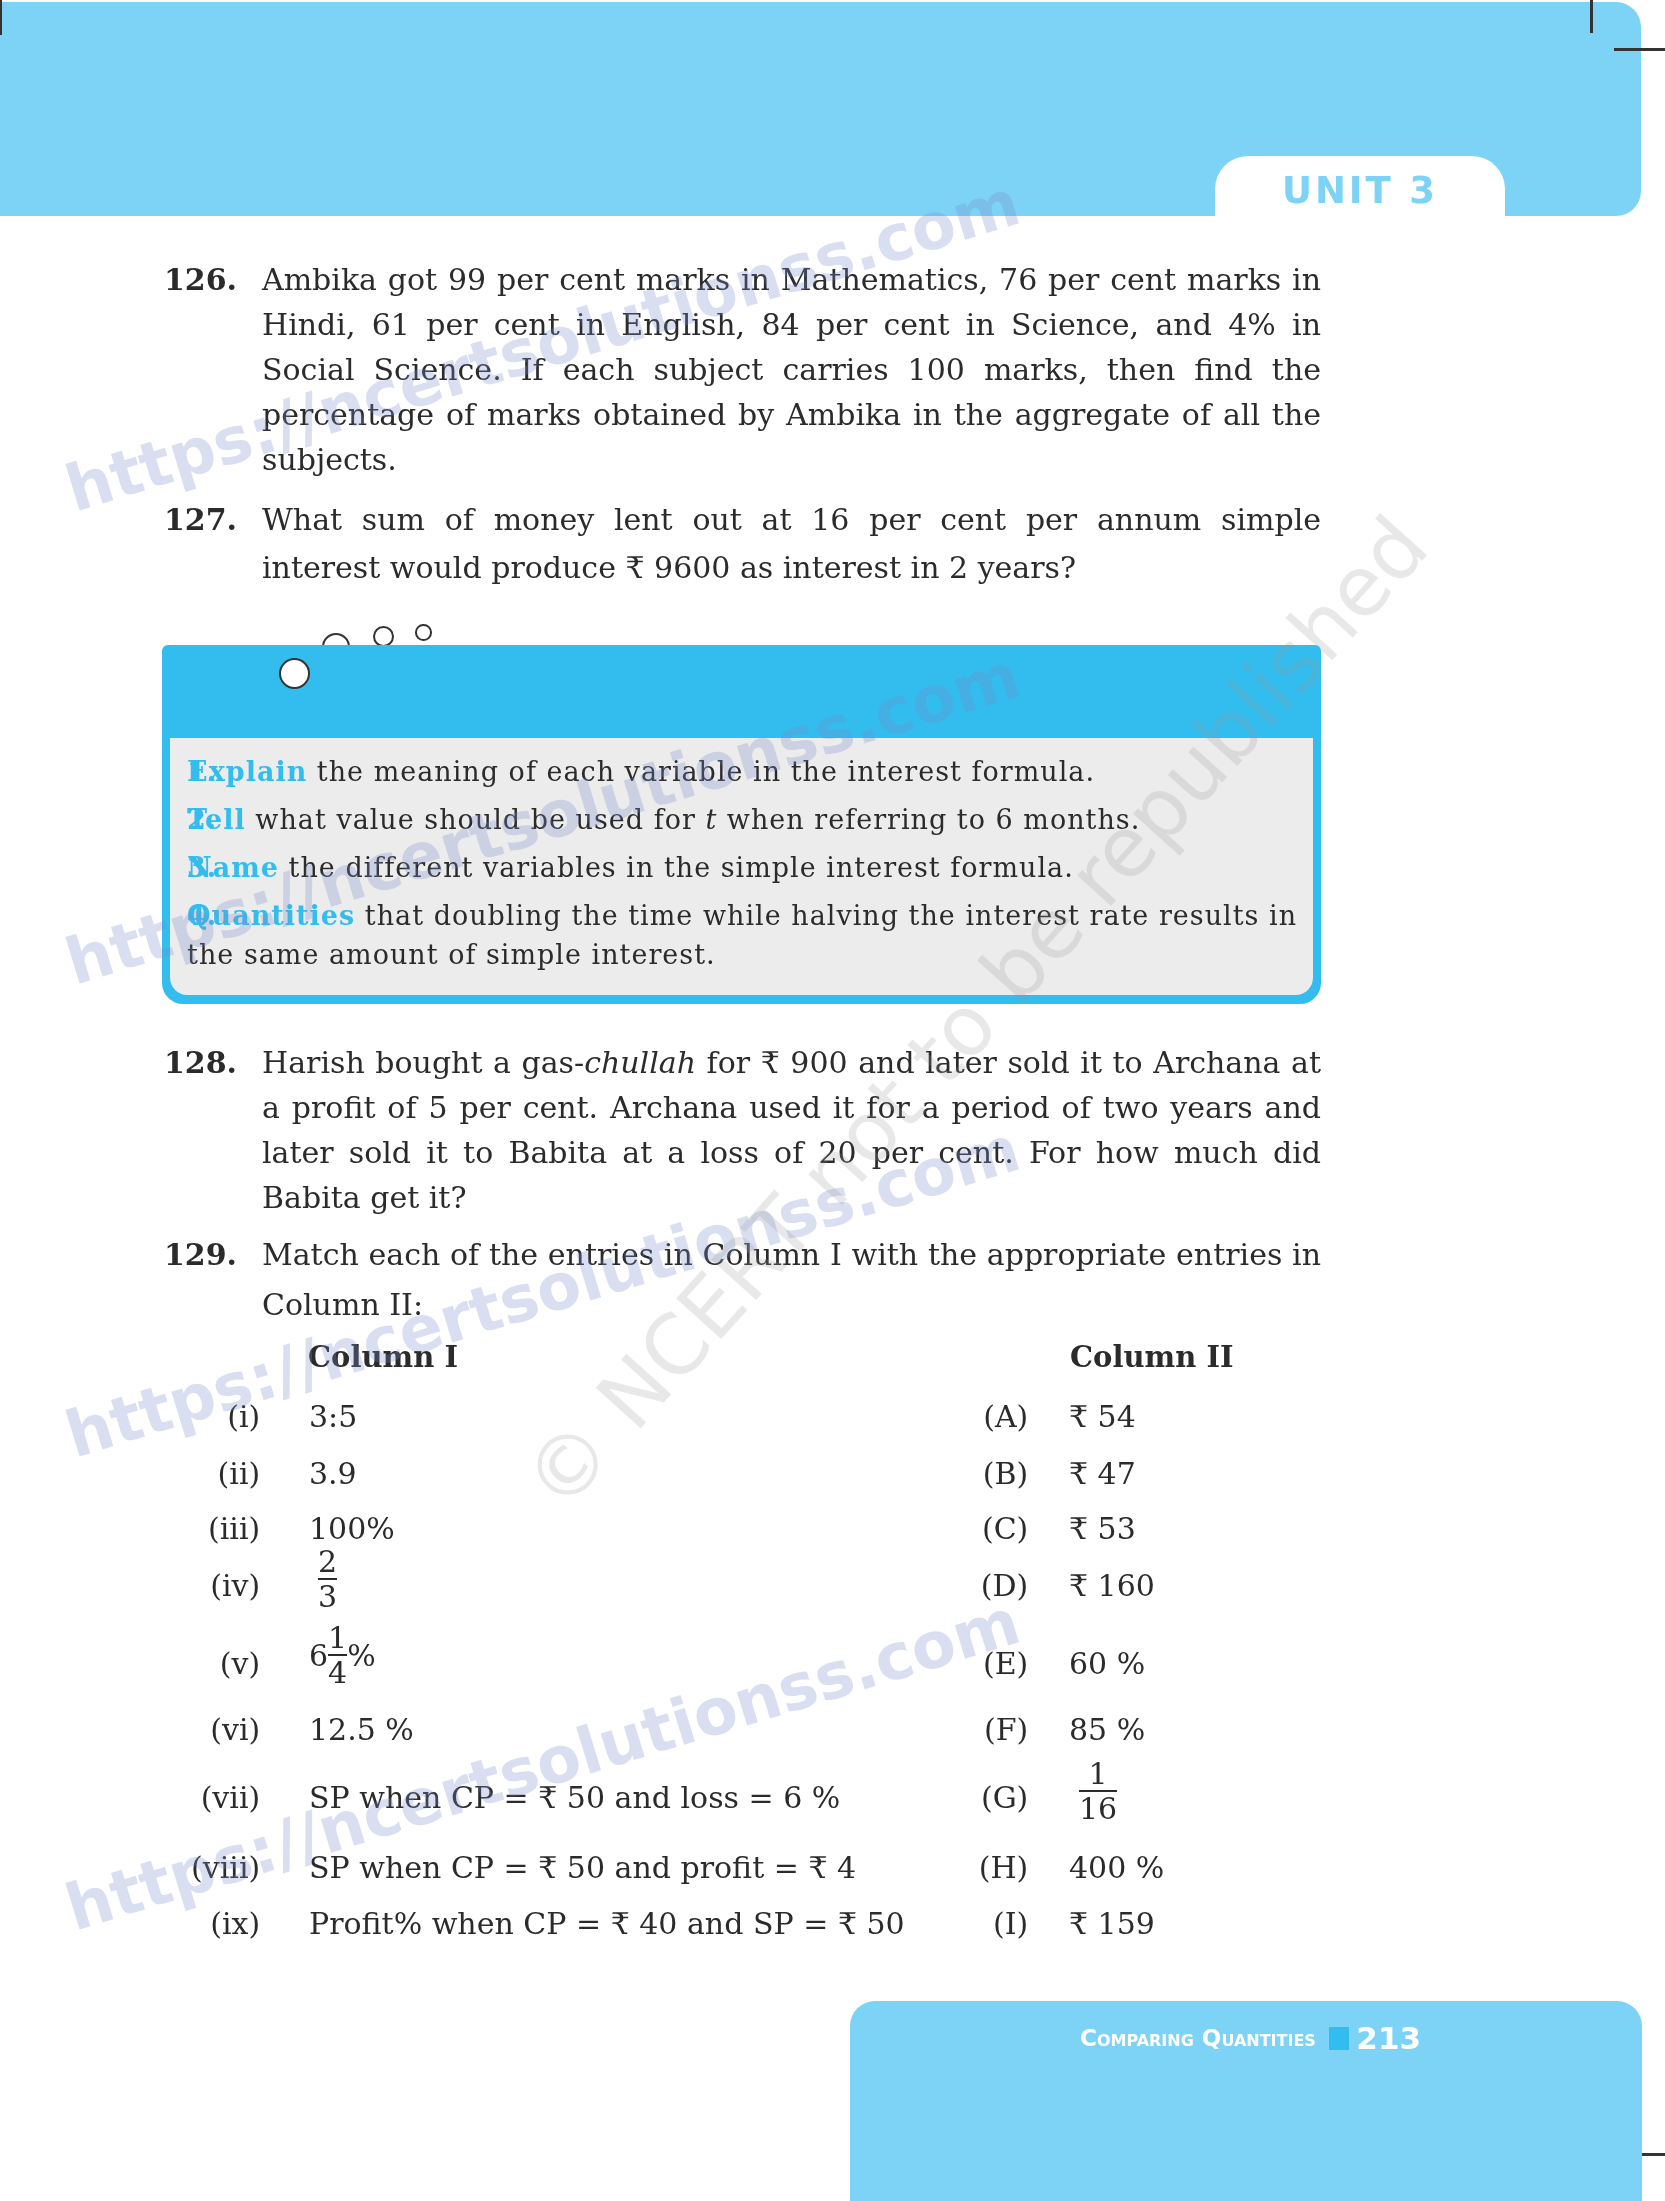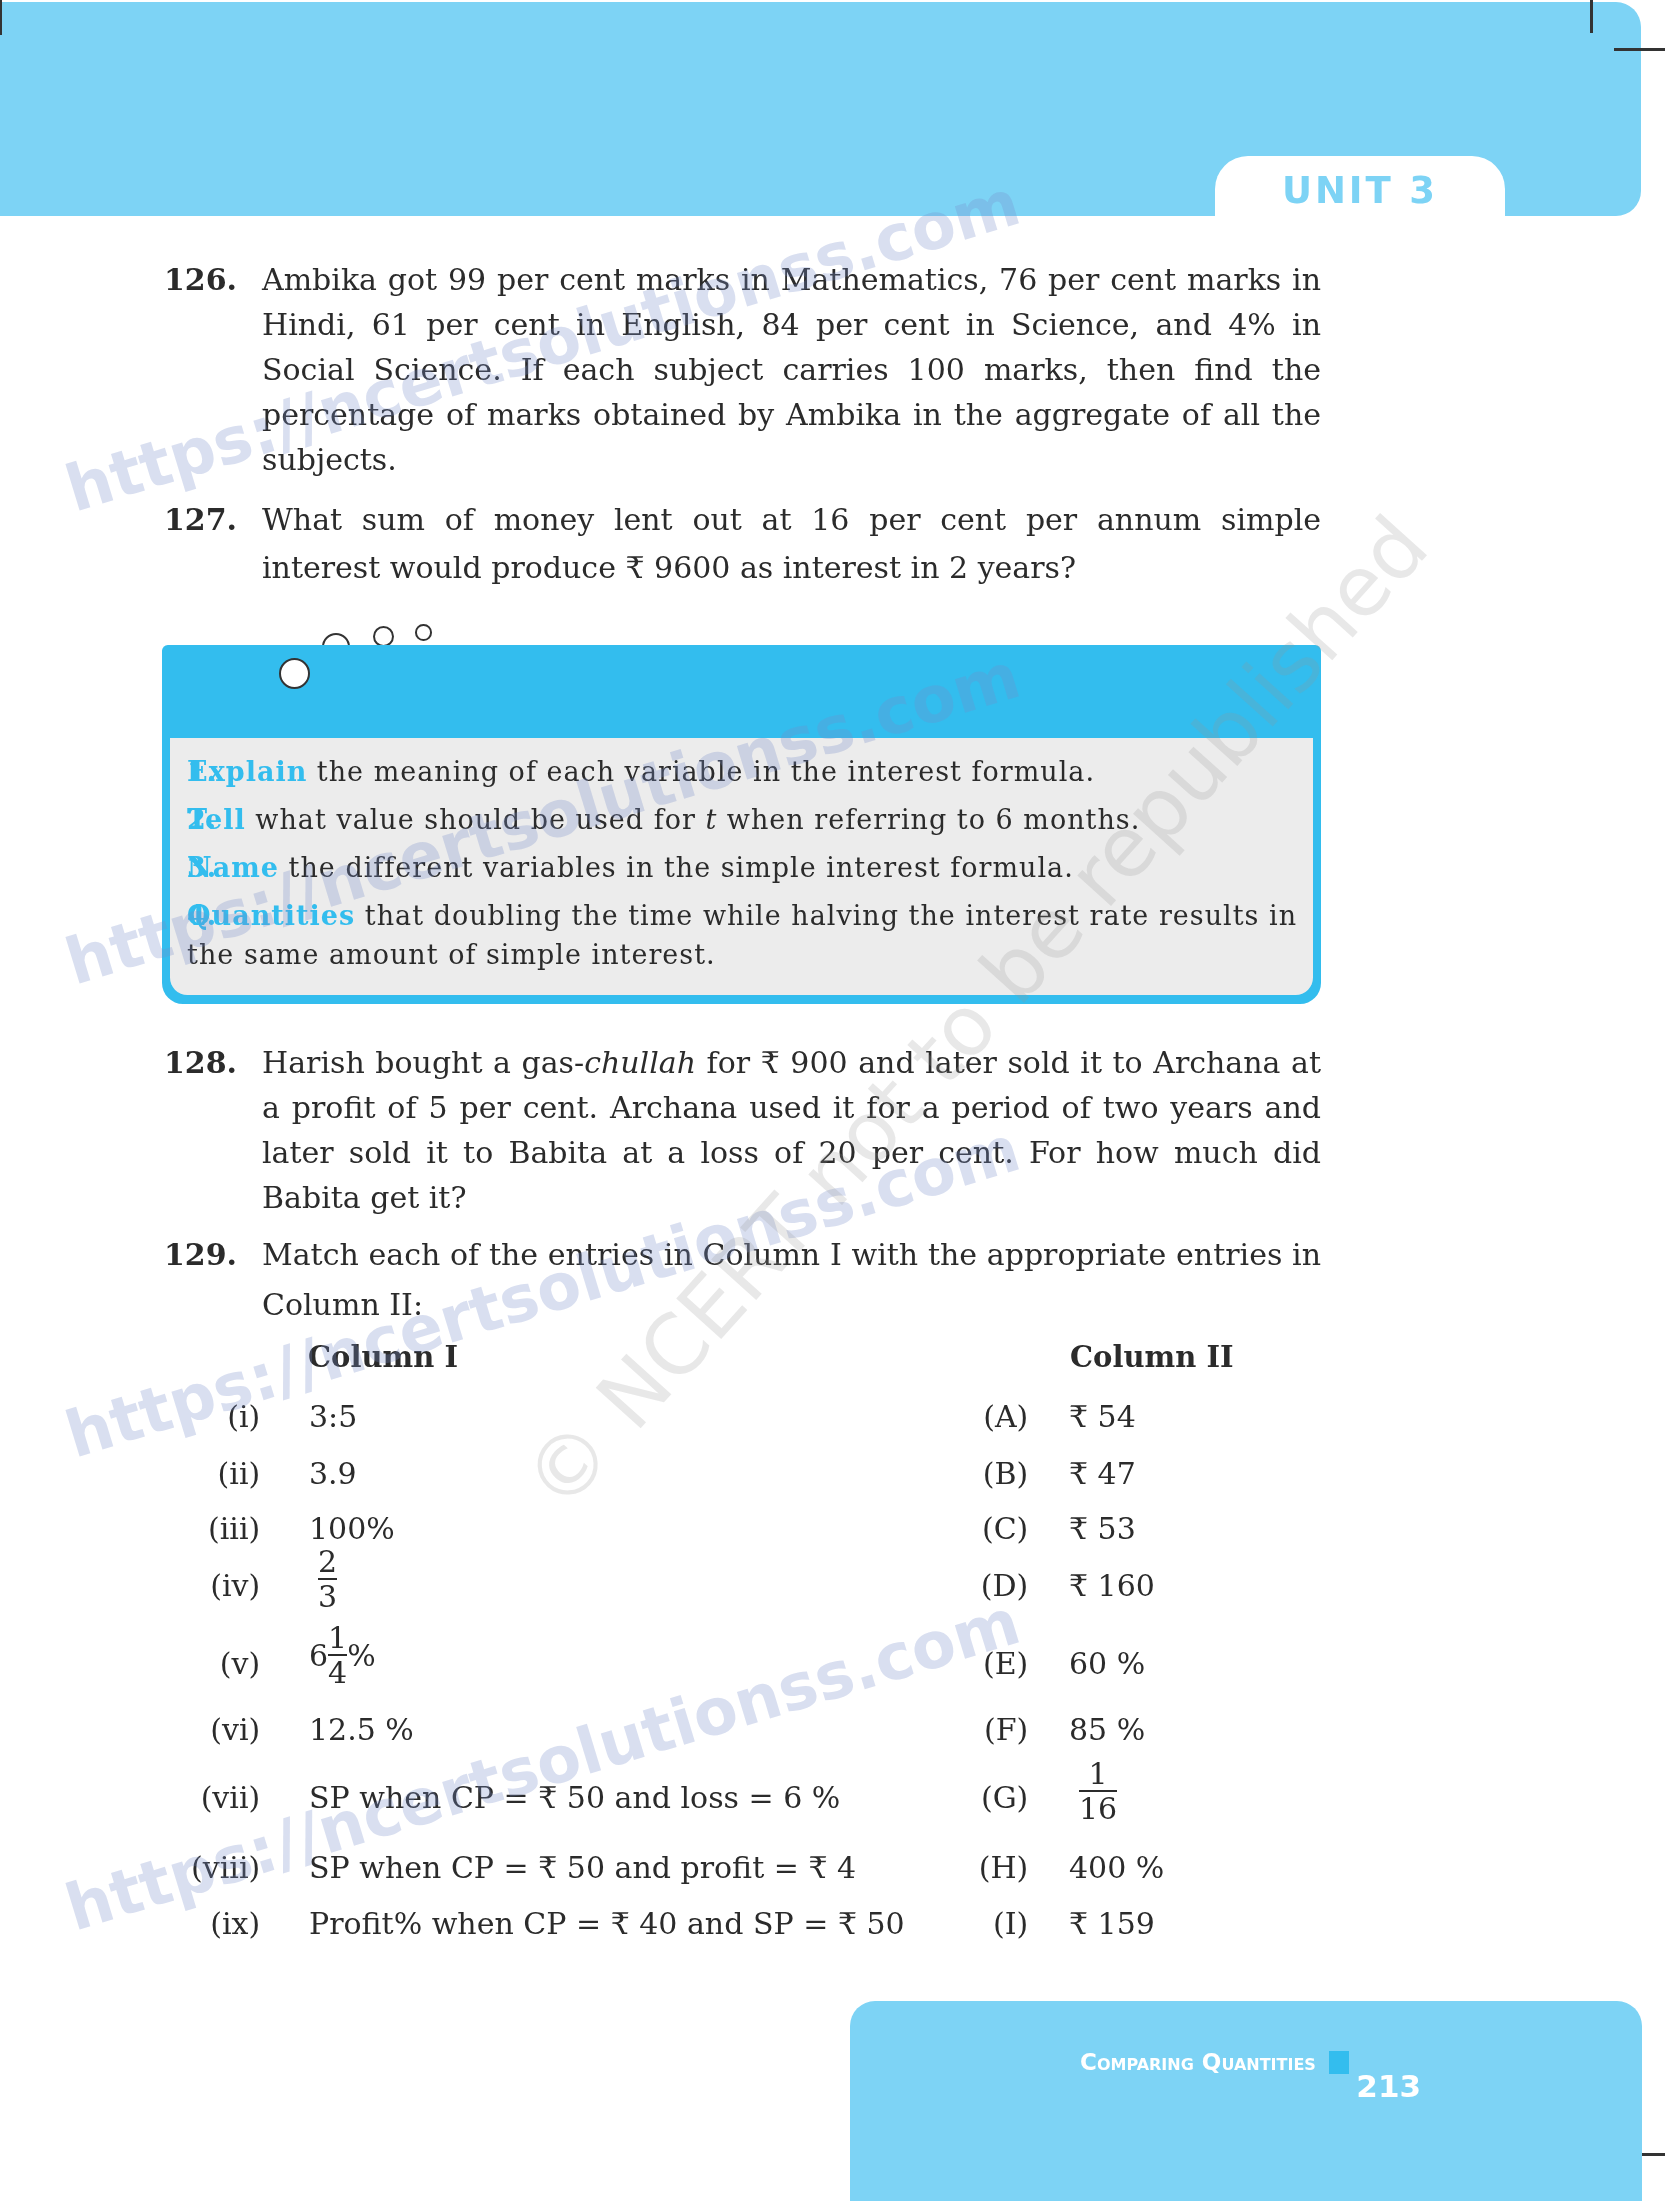--- a/index.html
+++ b/index.html
@@ -68,21 +68,21 @@
   .footer-band {
     position:absolute; left:850px; top:2001px; width:792px; height:206px;
     background:#7dd3f5; border-radius:25px 25px 0 0;
   }
   .footer-text {
     position:absolute; left:230px; top:19.3px; font-family:"DejaVu Sans", sans-serif;
     font-weight:bold; color:#ffffff; font-size:23px; font-variant:small-caps; letter-spacing:0px;
     display:flex; align-items:center;
   }
   .footer-text .sq { display:inline-block; width:19.3px; height:23px; background:#33bdee; margin:0 7.7px 0 13.5px; }
-  .footer-text .pg { font-size:31px;margin-top:48px; }
+  .footer-text .pg { font-size:31px; }
 </style>
 </head>
 <body>
 
 <div class="header-band"></div>
 <div class="unit-tab">
   <span>UNIT 3</span>
 </div>
 <div class="crop" style="left:0;top:0;width:1.9px;height:35px"></div>
 <div class="crop" style="left:1590px;top:0;width:2.9px;height:33px"></div>

